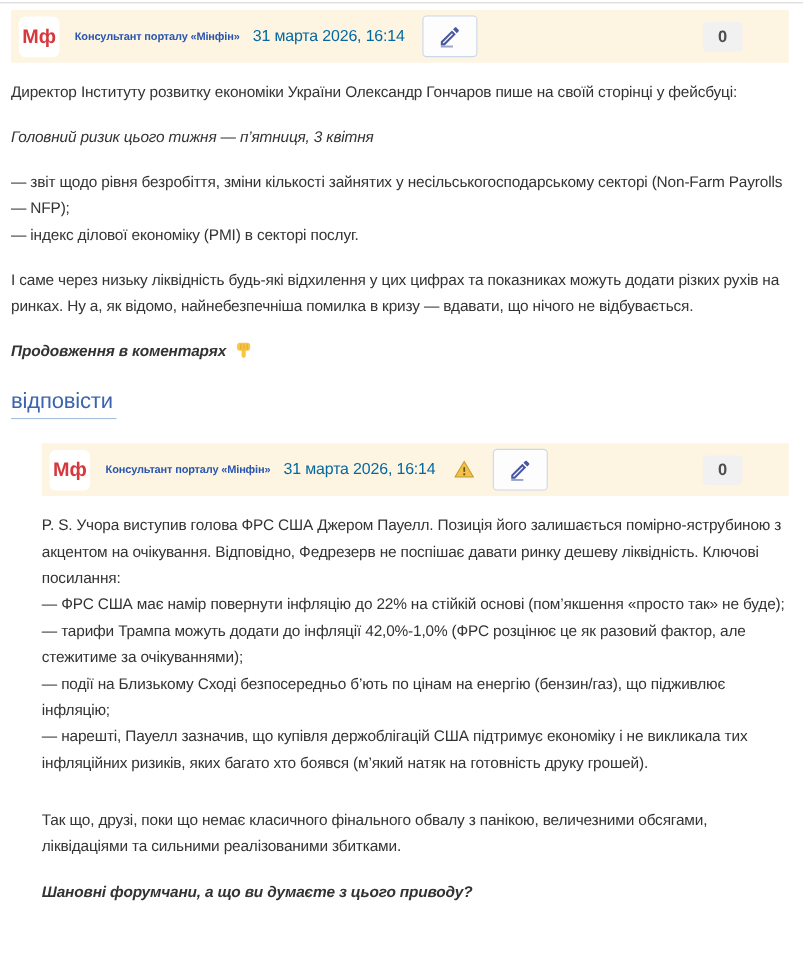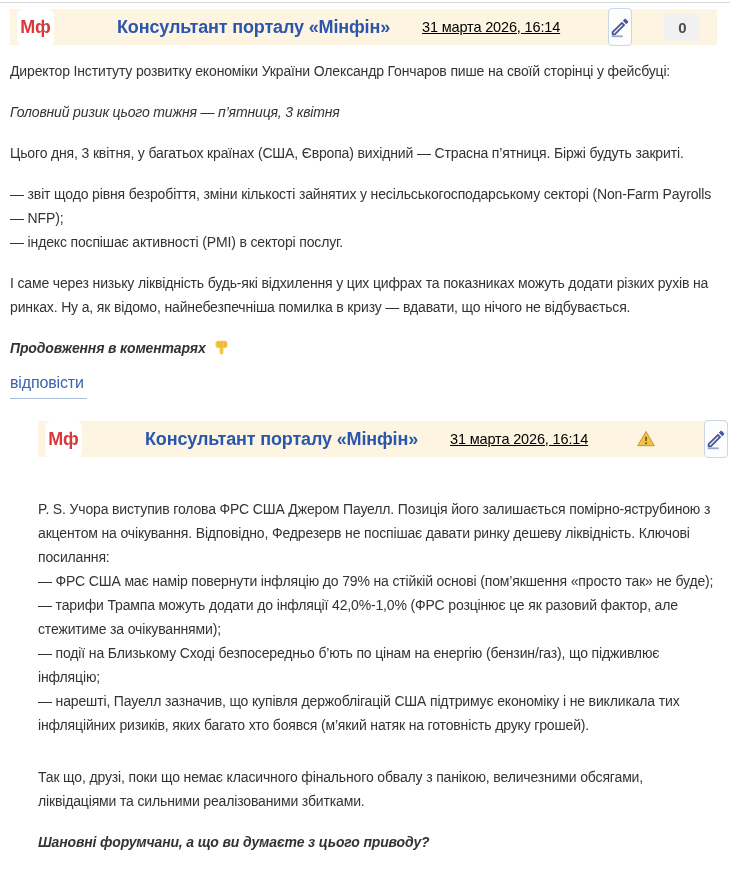--- a/index.html
+++ b/index.html
@@ -7,57 +7,56 @@
     width:730px;height:881px;overflow:hidden;position:relative;
     font-family:"Liberation Sans","DejaVu Sans",sans-serif;
     color:#333333;font-size:14px;letter-spacing:-0.15px;
   }
   .top-rule{border-top:1px solid #d8d8d8;margin-top:2px;}
 
   .comment{margin:6px 13px 0 10px;}
   .comment.reply{margin-left:38px;margin-top:22px;}
 
   .comment-header{
-    display:flex;align-items:center;height:36px;background:#fdf4e1;
+    display:flex;align-items:center;height:48px;background:#fdf4e1;
     padding-left:7px;
-    gap:32px;
   }
   .logo{
     width:37px;height:37px;background:#ffffff;border-radius:6px;
     display:flex;align-items:center;justify-content:center;
     color:#d6383c;font-weight:700;font-size:18px;letter-spacing:0;
     flex:0 0 auto;cursor:pointer;
   }
   .author{
-    margin-left:31px;color:#2a56ad;font-weight:700;font-size:18px;
+    margin-left:14px;color:#2a56ad;font-weight:700;font-size:10px;
     text-decoration:none;cursor:pointer;white-space:nowrap;
   }
-  .date{margin-left:0;color:#000000;font-size:14.5px;white-space:nowrap;text-decoration:underline;}
+  .date{margin-left:12px;color:#0369a1;font-size:14.5px;white-space:nowrap;}
   .warn{margin-left:16px;display:flex;align-items:center;}
   .edit-btn{
     margin-left:16px;width:50px;height:38px;background:#fdfdfe;
     border:1px solid #c9d7ea;border-radius:4px;
     display:flex;align-items:center;justify-content:center;cursor:pointer;padding:0;
   }
   .votes{
     margin-left:auto;margin-right:42px;background:#f1f1f1;border-radius:4px;
     padding:5px 14px;font-weight:700;font-size:15px;color:#4d4d4d;
   }
 
   .comment-body{padding-top:14px;line-height:24px;font-size:14px;}
   .comment-body p{margin:0 0 17px 0;}
   .comment-body p.tight{margin-bottom:6px;font-weight:bold;}
-  .comment-body p.wide{margin-bottom:28px;margin-top:26px;}
+  .comment-body p.wide{margin-bottom:28px;}
   .lead{font-weight:400;}
   .bold-italic{font-weight:400;font-style:italic;}
   .italic{font-style:italic;}
 
   .reply-link{
-    display:inline-block;color:#3c64ae;font-size:16px;text-decoration:none;
-    padding:0 3px 3px 0;border-bottom:1px solid #a9bedf;cursor:pointer;margin-top:2px;
+    display:inline-block;color:#3c64ae;font-size:20px;text-decoration:none;
+    padding:0 3px 3px 0;border-bottom:1px solid #a9bedf;cursor:pointer;margin-top:13px;
   }
   .emoji{vertical-align:-3px;margin-left:4px;}
 </style>
 </head>
 <body>
 
 <div class="top-rule"></div>
 
 <article class="comment">
   <header class="comment-header">
@@ -73,25 +72,24 @@
       </span>
     </button>
     <span class="votes">0</span>
   </header>
 
   <div class="comment-body">
     <p><span class="lead">Директор Інституту розвитку економіки України Олександр Гончаров</span><span> пише на своїй сторінці у фейсбуці:</span></p>
 
     <p class="bold-italic">Головний ризик цього тижня — п’ятниця, 3 квітня</p>
 
-    <p>Цього дня, 3 квітня, у багатьох країнах (США, Європа) вихідний — Страсна п’ятниця. Біржі будуть закриті.</p>
 
     <p>
       <span style="display:block">— звіт щодо рівня безробіття, зміни кількості зайнятих у несільськогосподарському секторі (Non-Farm Payrolls — NFP);</span>
-      <span style="display:block">— індекс поспішає активності (PMI) в секторі послуг.</span>
+      <span style="display:block">— індекс ділової економіку (PMI) в секторі послуг.</span>
     </p>
 
     <p>І саме через низьку ліквідність будь-які відхилення у цих цифрах та показниках можуть додати різких рухів на ринках. Ну а, як відомо, найнебезпечніша помилка в кризу — вдавати, що нічого не відбувається.</p>
 
     <p class="italic tight"><span>Продовження в коментарях</span><span class="emoji">
         <svg width="17" height="17" viewBox="0 0 20 20">
           <rect x="3" y="2" width="14" height="8.5" rx="3.2" fill="#f7c443"></rect>
           <rect x="7.8" y="7" width="4.4" height="11" rx="2.2" fill="#f7c443"></rect>
           <line x1="7" y1="3.5" x2="7" y2="9" stroke="#e0a32e" stroke-width="0.9"></line>
           <line x1="10.4" y1="3.5" x2="10.4" y2="9" stroke="#e0a32e" stroke-width="0.9"></line>
@@ -121,21 +119,21 @@
           <rect x="3" y="21.2" width="12" height="1.9" fill="#96a3c6"></rect>
         </svg>
       </span>
     </button>
     <span class="votes">0</span>
   </header>
 
   <div class="comment-body">
     <p class="wide">
       <span style="display:block">P. S. Учора виступив голова ФРС США Джером Пауелл. Позиція його залишається помірно-яструбиною з акцентом на очікування. Відповідно, Федрезерв не поспішає давати ринку дешеву ліквідність. Ключові посилання:</span>
-      <span style="display:block">— ФРС США має намір повернути інфляцію до 79% на стійкій основі (пом’якшення «просто так» не буде);</span>
+      <span style="display:block">— ФРС США має намір повернути інфляцію до 22% на стійкій основі (пом’якшення «просто так» не буде);</span>
       <span style="display:block">— тарифи Трампа можуть додати до інфляції 42,0%-1,0% (ФРС розцінює це як разовий фактор, але стежитиме за очікуваннями);</span>
       <span style="display:block">— події на Близькому Сході безпосередньо б’ють по цінам на енергію (бензин/газ), що підживлює інфляцію;</span>
       <span style="display:block">— нарешті, Пауелл зазначив, що купівля держоблігацій США підтримує економіку і не викликала тих інфляційних ризиків, яких багато хто боявся (м’який натяк на готовність друку грошей).</span>
     </p>
 
     <p>Так що, друзі, поки що немає класичного фінального обвалу з панікою, величезними обсягами, ліквідаціями та сильними реалізованими збитками.</p>
 
     <p class="italic tight">Шановні форумчани, а що ви думаєте з цього приводу?</p>
 
   </div>

